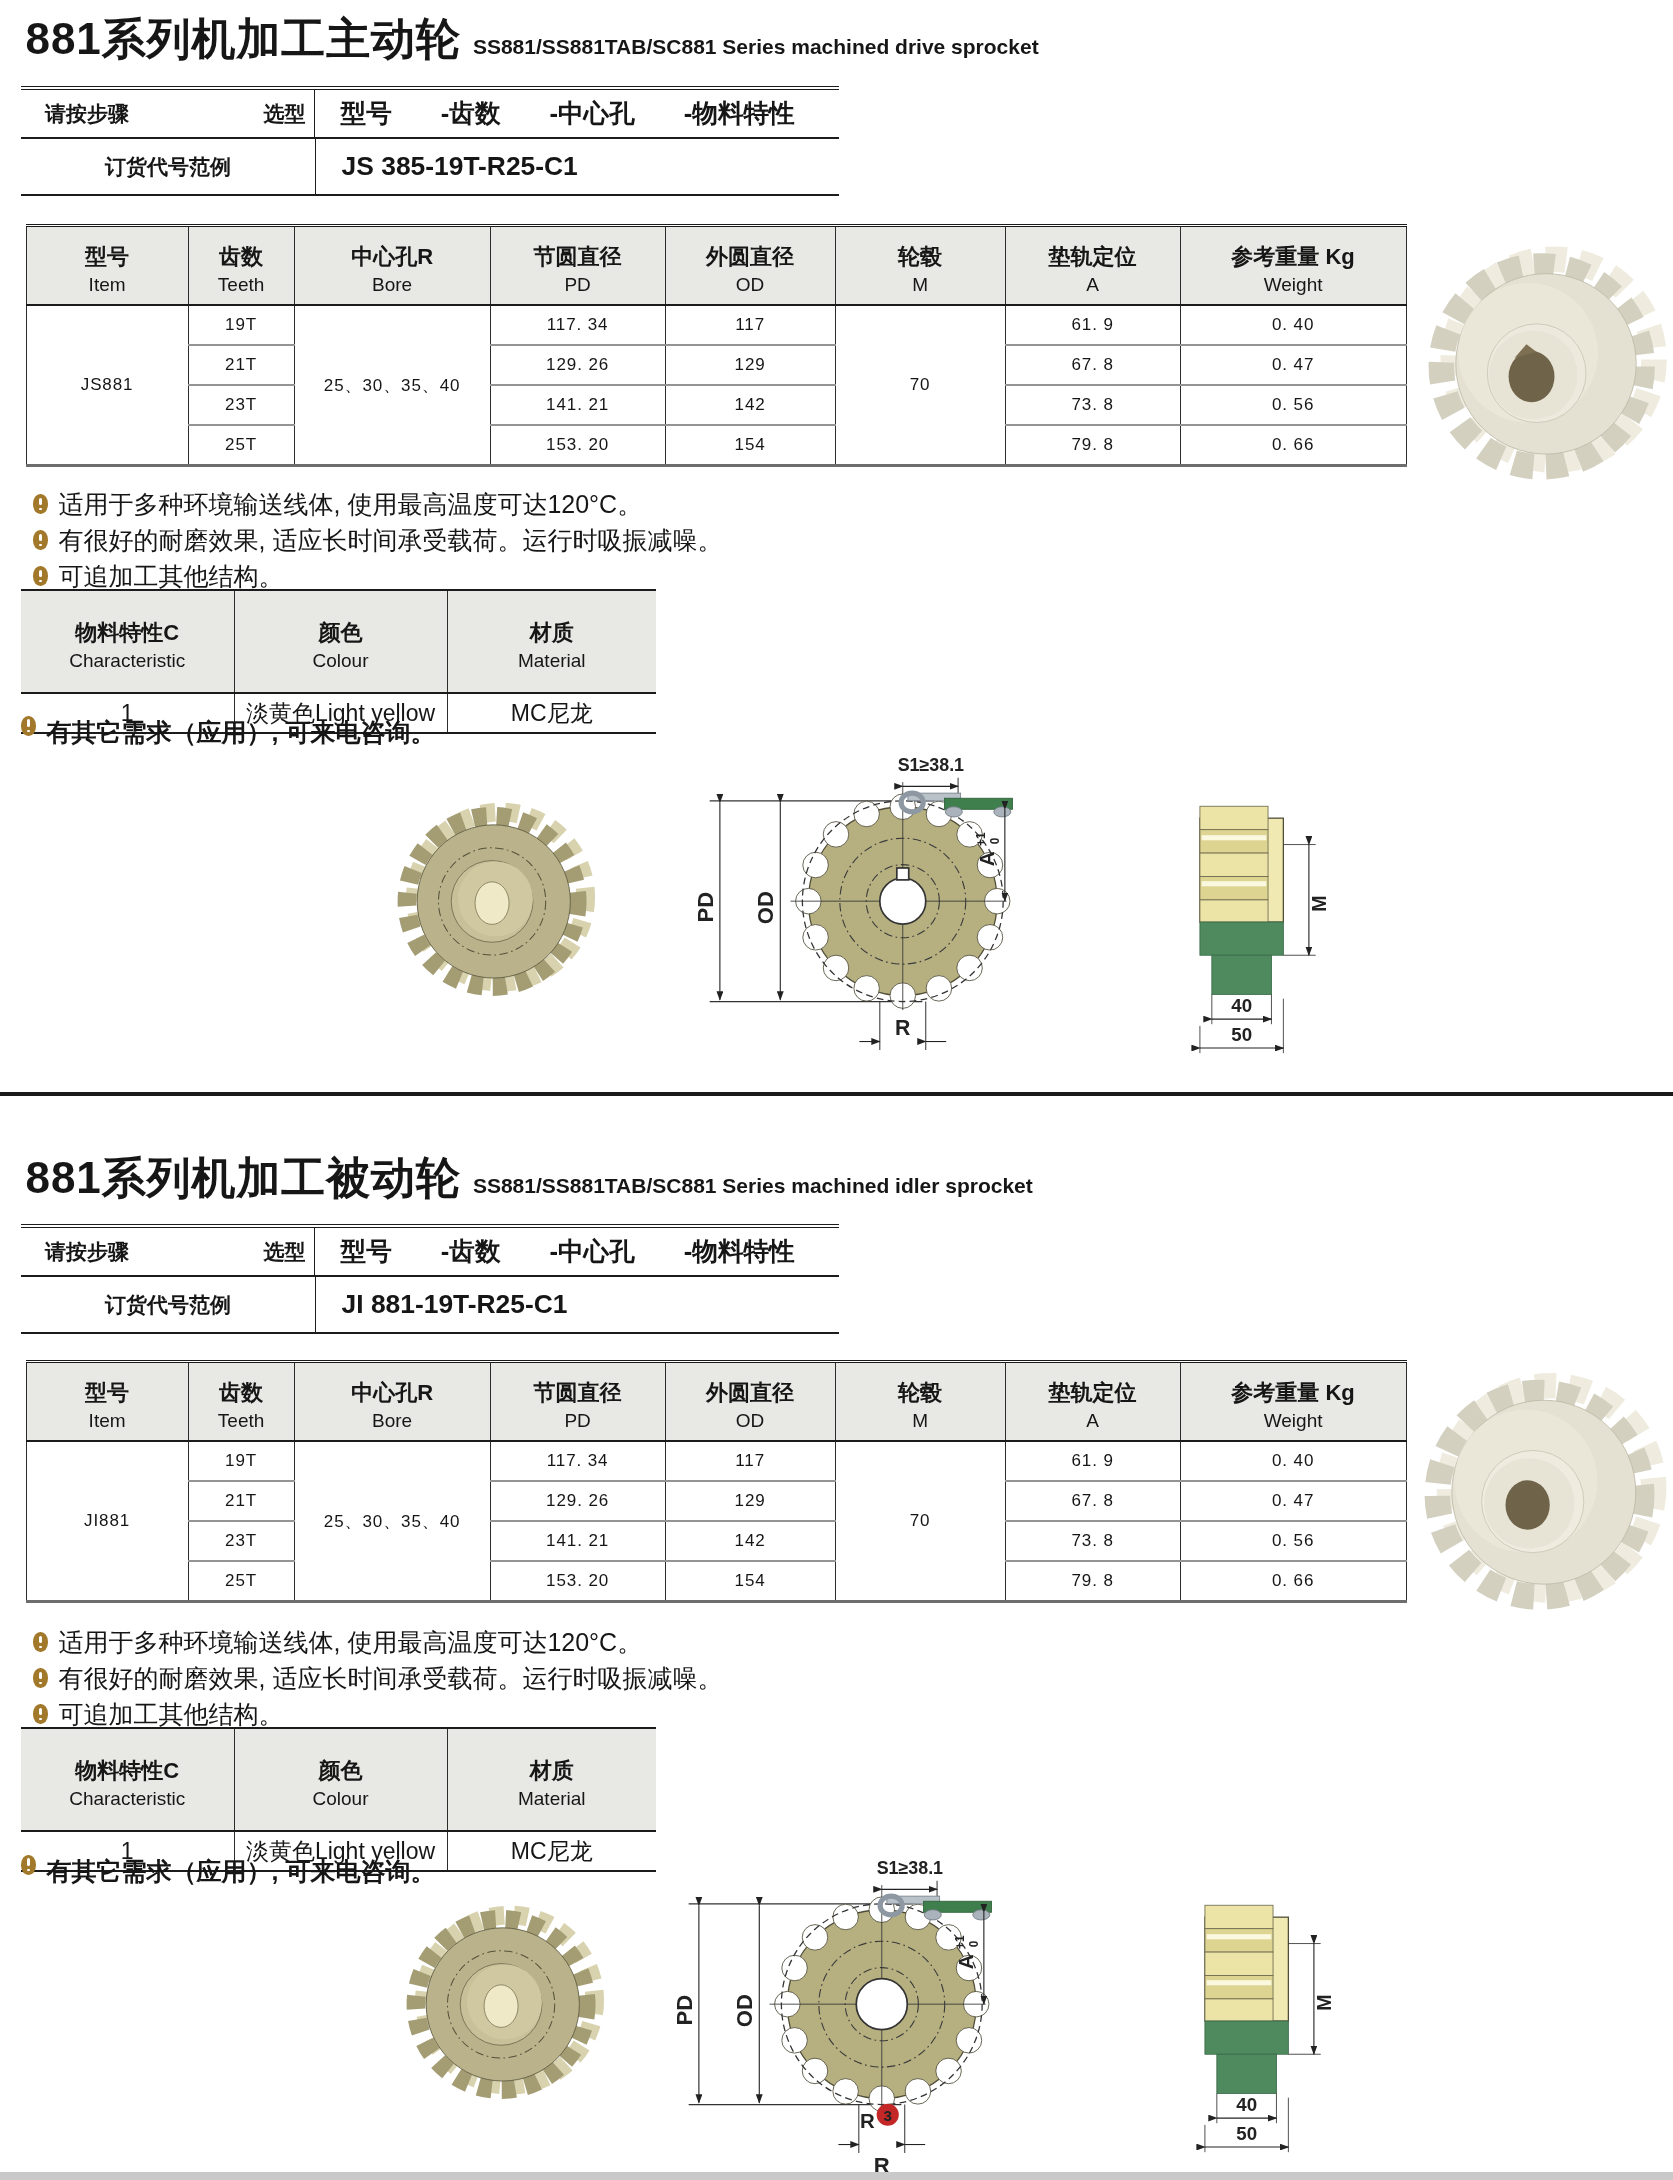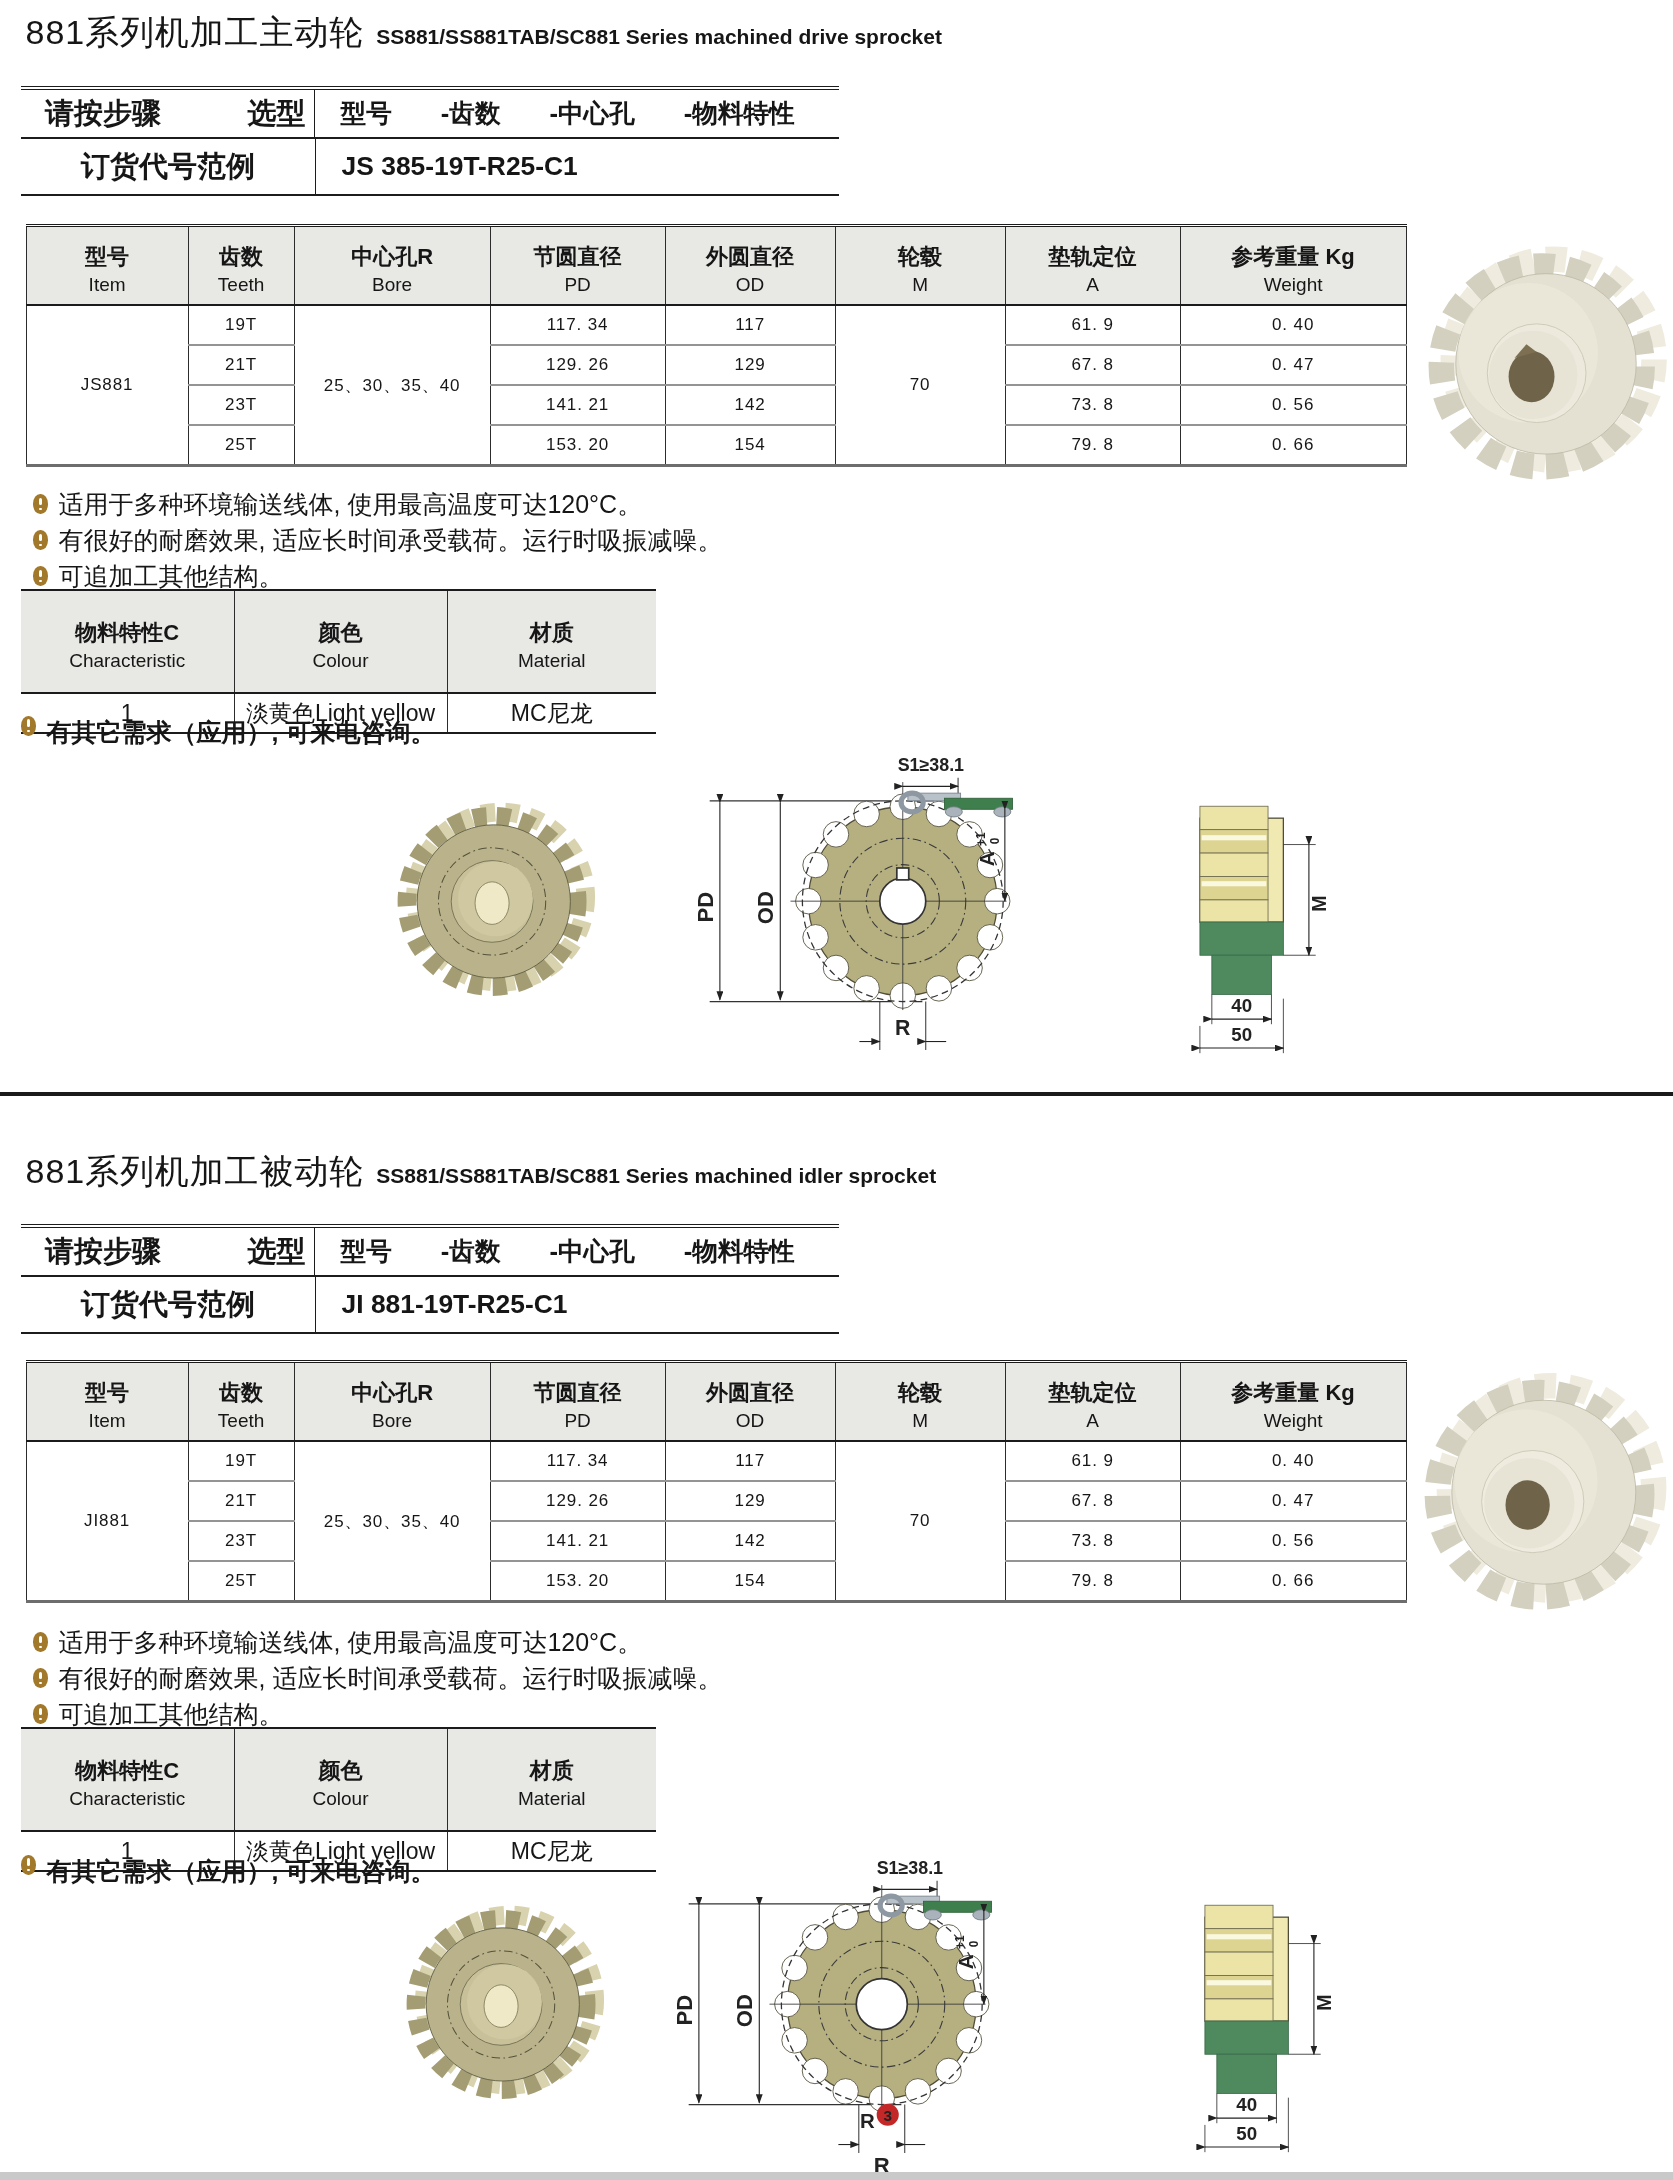--- a/index.html
+++ b/index.html
@@ -1,27 +1,27 @@
 <!DOCTYPE html>
 <html style="font-size:13.6px"><head>
 <meta charset="utf-8">
 <style>
   html,body{margin:0;padding:0}
   body{position:relative;width:1674px;height:2181px;background:#ffffff;overflow:hidden;
        font-family:"Liberation Sans","DejaVu Sans",sans-serif;color:#161616;}
   .abs{position:absolute}
   
-  .title-cn{font-size:34px;font-weight:400;letter-spacing:0.9px}
+  .title-cn{font-size:44px;font-weight:700;letter-spacing:0.9px}
   .title-en{font-size:21px;font-weight:600;margin-left:12px}
   
   .order{width:818px;border-top:4.3px double #1c1c1c;border-bottom:2.6px solid #1c1c1c;background:#fff}
   .order .r1{display:flex;height:47px;border-bottom:2.6px solid #1c1c1c}
   .order .r2{display:flex;height:55px}
   .o-left{width:294px;border-right:1.7px solid #1c1c1c;display:flex;align-items:center;
-          font-size:29px;font-weight:700}
+          font-size:21px;font-weight:700}
   .r1 .o-left{justify-content:space-between;padding:0 8.5px 0 24px;box-sizing:border-box}
   .r2 .o-left{justify-content:center}
   .o-right{flex:1;display:flex;align-items:center;padding-left:25.6px;gap:49px;
            font-size:25.6px;font-weight:700}
   .r2 .o-right{gap:0;font-size:26.4px}
   
   table{border-collapse:collapse;table-layout:fixed}
   .spec{width:1380px;border-top:3.4px double #1b1b1b;border-bottom:3.4px solid #6d6d6d}
   .spec th{background:#e8e8e5;border-left:1.7px solid #2c2c2c;border-right:1.7px solid #2c2c2c;
            border-bottom:2.6px solid #1b1b1b;height:77px;padding:0;text-align:center}

